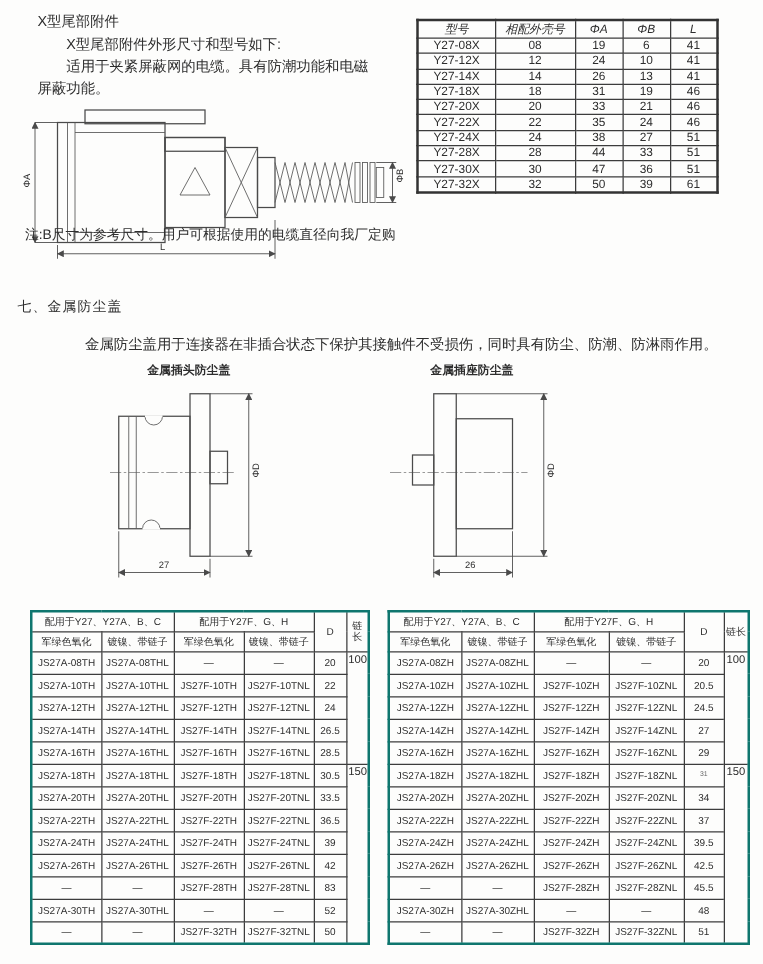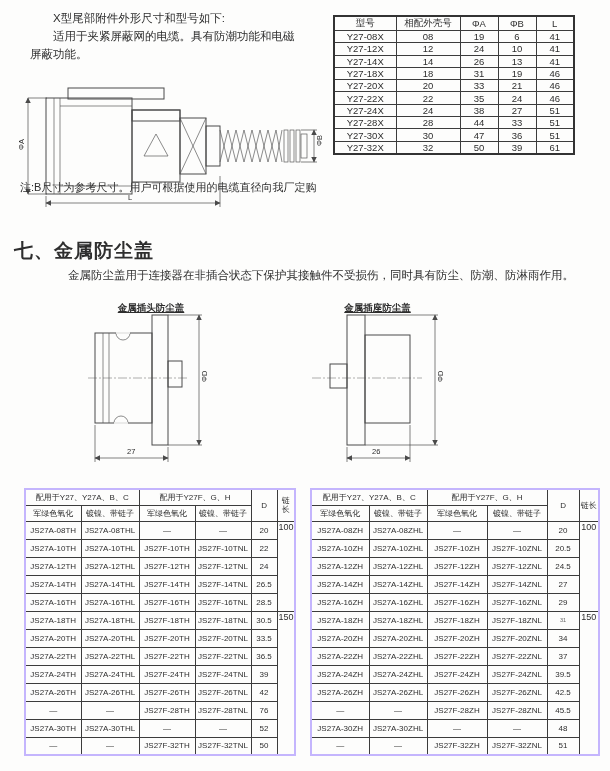--- a/index.html
+++ b/index.html
@@ -15,50 +15,51 @@
   .x-text { left: 30px; top: 10px; width: 274px; font-size: 11.5px; line-height: 1.55; }
   .x-text p { margin: 0; }
   .x-text .indent { text-indent: 2em; }
   .note-line { left: 20px; top: 180px; width: 580px; font-size: 11px; }
 
   
   table { border-collapse: collapse; table-layout: fixed; }
   th, td { border: 1px solid #3c3c3c; text-align: center; padding: 0 1px;
            overflow: hidden; white-space: nowrap; font-weight: normal; }
   .spec-table { left: 333px; top: 15px; width: 240px; font-size: 9.5px; border: 2px solid #333; }
-  .spec-table th { height: 14px; }
+  .spec-table th { height: 14px; font-style: italic; }
   .spec-table td { height: 12.3px; }
 
-  .cap-table { top: 488px; font-size: 8px; border: 2px solid #c4b5fd; }
+  .cap-table { top: 488px; font-size: 8px; border: 2px solid #0f766e; }
   .cap-table th { font-size: 8px; height: 16px; }
   .cap-table td { height: 18px; }
   .plug-pos { left: 24px; width: 270px; }
   .sock-pos { left: 310px; width: 288px; }
   .chain-col { word-break: break-all; line-height: 1.15; white-space: normal; }
   .chain-cell { font-size: 9px; vertical-align: top; }
   .tiny-val { font-size: 5.5px; color: #666; }
 
   
-  .s7-title { left: 14px; top: 238px; font-size: 19px; font-weight: bold; letter-spacing: 1px; }
+  .s7-title { left: 14px; top: 238px; font-size: 11px; font-weight: normal; letter-spacing: 1px; }
   .s7-desc { left: 45px; top: 268px; width: 566px; font-size: 11.5px; text-indent: 2em; }
-  .cap-label { top: 302px; font-size: 9.5px; font-weight: bold; text-align: center; text-decoration: underline; }
+  .cap-label { top: 290px; font-size: 9.5px; font-weight: bold; text-align: center; }
   .plug-label-pos { left: 86px; width: 130px; }
   .sock-label-pos { left: 310px; width: 135px; }
 
   svg { display: block; }
   .draw { stroke: #4a4a4a; fill: none; stroke-width: 1; }
   .thin { stroke: #5a5a5a; fill: none; stroke-width: 0.7; }
   .dim  { stroke: #4a4a4a; fill: none; stroke-width: 0.7; }
   .cl   { stroke: #8a8a8a; stroke-width: 0.7; stroke-dasharray: 9 2 2 2; }
   .dimtext { fill: #2e2e2e; font-size: 7.5px; font-family: "Liberation Sans", sans-serif; }
 </style>
 </head>
 <body>
 
 <div class="abs x-text">
+  <p>X型尾部附件</p>
   <p class="indent">X型尾部附件外形尺寸和型号如下:</p>
   <p class="indent">适用于夹紧屏蔽网的电缆。具有防潮功能和电磁屏蔽功能。</p>
 </div>
 
 <svg class="abs" style="left:16px; top:84px;" width="308" height="128" viewBox="0 0 308 128">
   <defs>
     <pattern id="hatchA" width="5" height="5" patternUnits="userSpaceOnUse" patternTransform="rotate(45)">
       <line x1="0" y1="0" x2="0" y2="5" stroke="#6a6a6a" stroke-width="0.7"></line>
     </pattern>
     <marker id="arrC" viewBox="0 0 10 10" refX="9" refY="5" markerWidth="8" markerHeight="8" orient="auto-start-reverse">
@@ -354,21 +355,21 @@
         <td>JS27A-26THL</td>
         <td>JS27F-26TH</td>
         <td>JS27F-26TNL</td>
         <td>42</td>
       </tr>
       <tr>
         <td>—</td>
         <td>—</td>
         <td>JS27F-28TH</td>
         <td>JS27F-28TNL</td>
-        <td>76</td>
+        <td>83</td>
       </tr>
       <tr>
         <td>JS27A-30TH</td>
         <td>JS27A-30THL</td>
         <td>—</td>
         <td>—</td>
         <td>52</td>
       </tr>
       <tr>
         <td>—</td>

